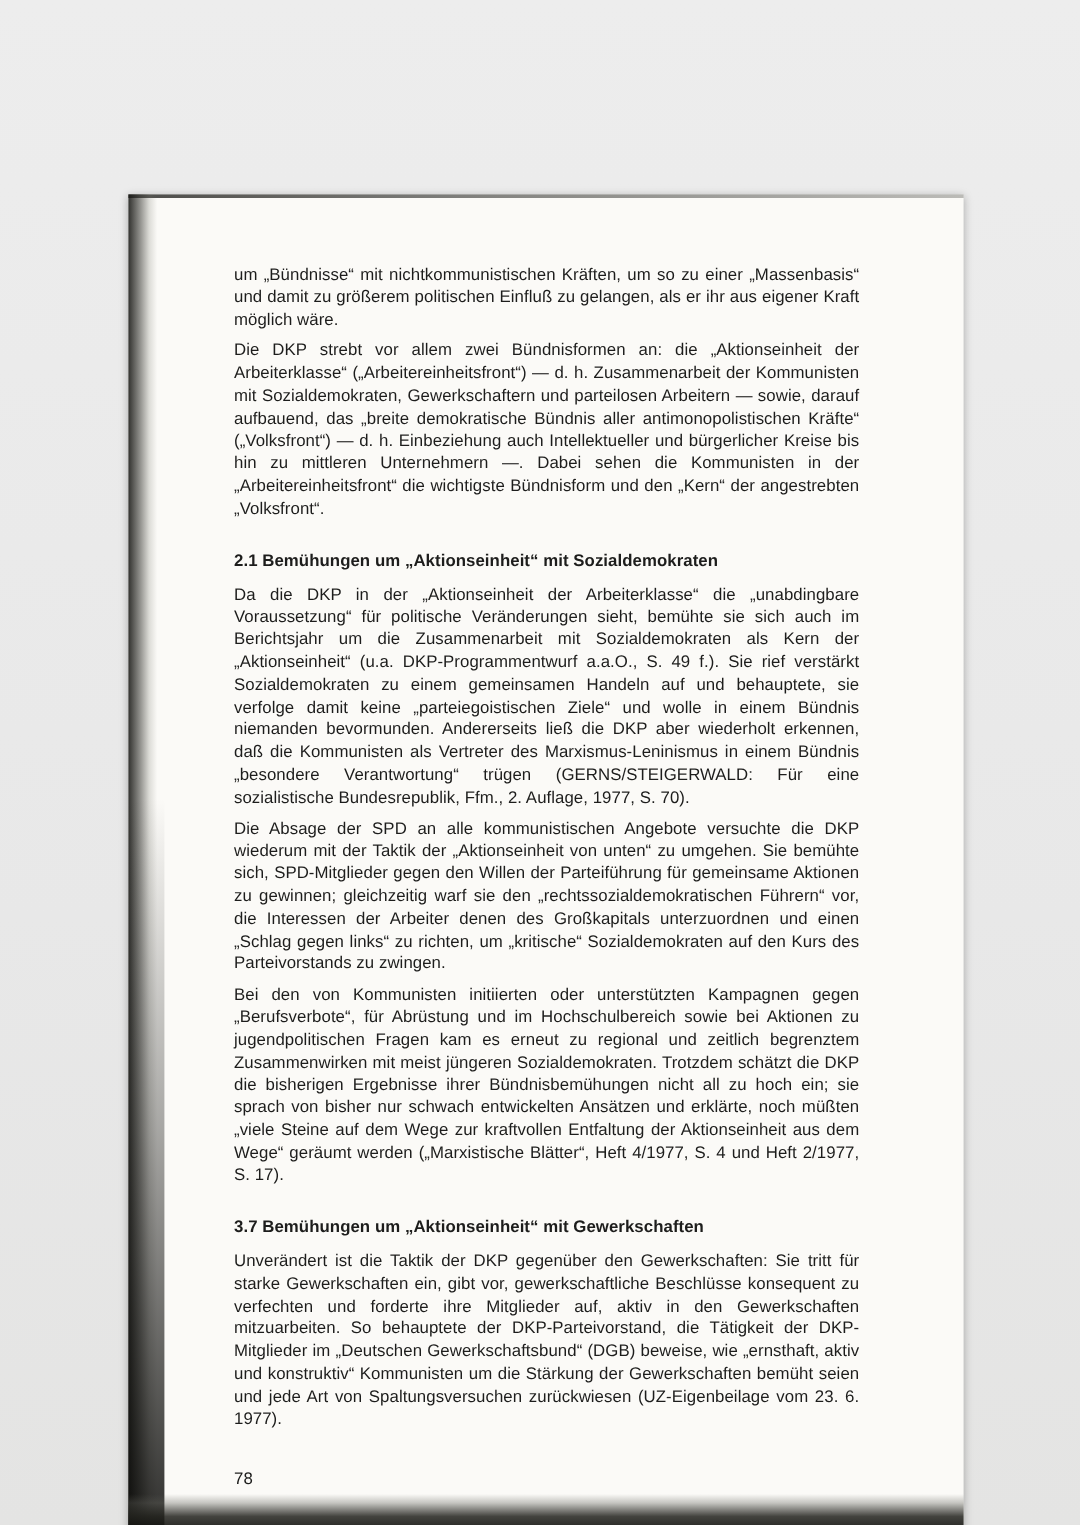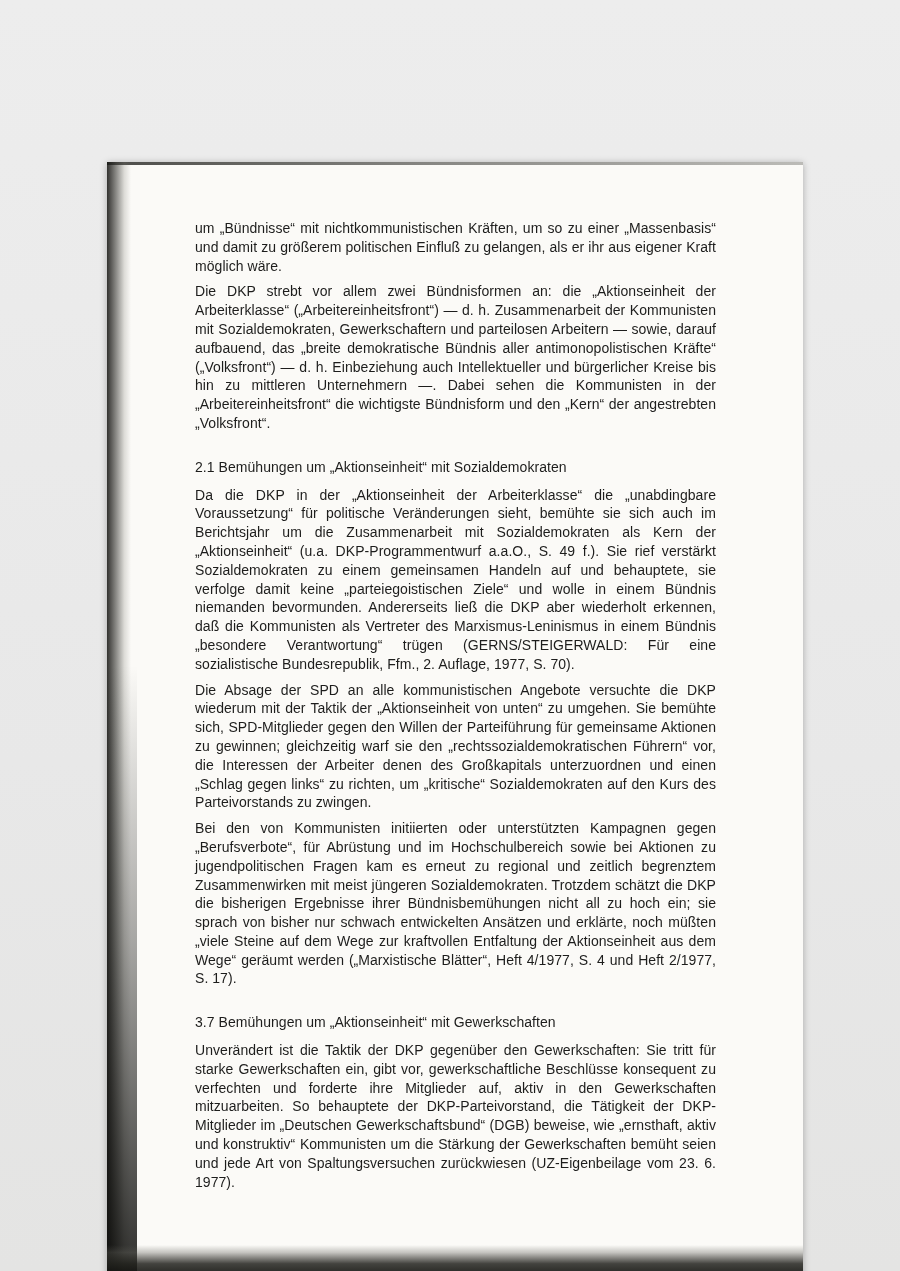--- a/index.html
+++ b/index.html
@@ -80,21 +80,21 @@
     line-height: 18.8px;
     text-align: justify;
     letter-spacing: 0.05px;
   }
   .text-block p {
     margin: 0 0 7px 0;
   }
   .text-block h2 {
     font-size: 14px;
     line-height: 18.8px;
-    font-weight: normal;
+    font-weight: bold;
     margin: 25px 0 9px 0;
     text-align: left;
   }
   .page-number {
     margin-top: 32px;
     text-align: left;
     font-size: 14px;
     color: #1d1d1c;
   }
 </style>
@@ -113,15 +113,16 @@
       <p>Die DKP strebt vor allem zwei Bündnisformen an: die „Aktionseinheit der Arbeiterklasse“ („Arbeitereinheitsfront“) — d. h. Zusammenarbeit der Kommunisten mit Sozialdemokraten, Gewerkschaftern und parteilosen Arbeitern — sowie, darauf aufbauend, das „breite demokratische Bündnis aller antimonopolistischen Kräfte“ („Volksfront“) — d. h. Einbeziehung auch Intellektueller und bürgerlicher Kreise bis hin zu mittleren Unternehmern —. Dabei sehen die Kommunisten in der „Arbeitereinheitsfront“ die wichtigste Bündnisform und den „Kern“ der angestrebten „Volksfront“.</p>
 
       <h2>2.1 Bemühungen um „Aktionseinheit“ mit Sozialdemokraten</h2>
       <p>Da die DKP in der „Aktionseinheit der Arbeiterklasse“ die „unabdingbare Voraussetzung“ für politische Veränderungen sieht, bemühte sie sich auch im Berichtsjahr um die Zusammenarbeit mit Sozialdemokraten als Kern der „Aktionseinheit“ (u.a. DKP-Programmentwurf a.a.O., S. 49 f.). Sie rief verstärkt Sozialdemokraten zu einem gemeinsamen Handeln auf und behauptete, sie verfolge damit keine „parteiegoistischen Ziele“ und wolle in einem Bündnis niemanden bevormunden. Andererseits ließ die DKP aber wiederholt erkennen, daß die Kommunisten als Vertreter des Marxismus-Leninismus in einem Bündnis „besondere Verantwortung“ trügen (GERNS/STEIGERWALD: Für eine sozialistische Bundesrepublik, Ffm., 2. Auflage, 1977, S. 70).</p>
       <p>Die Absage der SPD an alle kommunistischen Angebote versuchte die DKP wiederum mit der Taktik der „Aktionseinheit von unten“ zu umgehen. Sie bemühte sich, SPD-Mitglieder gegen den Willen der Parteiführung für gemeinsame Aktionen zu gewinnen; gleichzeitig warf sie den „rechtssozialdemokratischen Führern“ vor, die Interessen der Arbeiter denen des Großkapitals unterzuordnen und einen „Schlag gegen links“ zu richten, um „kritische“ Sozialdemokraten auf den Kurs des Parteivorstands zu zwingen.</p>
       <p>Bei den von Kommunisten initiierten oder unterstützten Kampagnen gegen „Berufsverbote“, für Abrüstung und im Hochschulbereich sowie bei Aktionen zu jugendpolitischen Fragen kam es erneut zu regional und zeitlich begrenztem Zusammenwirken mit meist jüngeren Sozialdemokraten. Trotzdem schätzt die DKP die bisherigen Ergebnisse ihrer Bündnisbemühungen nicht all zu hoch ein; sie sprach von bisher nur schwach entwickelten Ansätzen und erklärte, noch müßten „viele Steine auf dem Wege zur kraftvollen Entfaltung der Aktionseinheit aus dem Wege“ geräumt werden („Marxistische Blätter“, Heft 4/1977, S. 4 und Heft 2/1977, S. 17).</p>
 
       <h2>3.7 Bemühungen um „Aktionseinheit“ mit Gewerkschaften</h2>
       <p>Unverändert ist die Taktik der DKP gegenüber den Gewerkschaften: Sie tritt für starke Gewerkschaften ein, gibt vor, gewerkschaftliche Beschlüsse konsequent zu verfechten und forderte ihre Mitglieder auf, aktiv in den Gewerkschaften mitzuarbeiten. So behauptete der DKP-Parteivorstand, die Tätigkeit der DKP-Mitglieder im „Deutschen Gewerkschaftsbund“ (DGB) beweise, wie „ernsthaft, aktiv und konstruktiv“ Kommunisten um die Stärkung der Gewerkschaften bemüht seien und jede Art von Spaltungsversuchen zurückwiesen (UZ-Eigenbeilage vom 23. 6. 1977).</p>
 
+      <div class="page-number">78</div>
     </div>
   </div>
 </div>
 
 </body></html>

